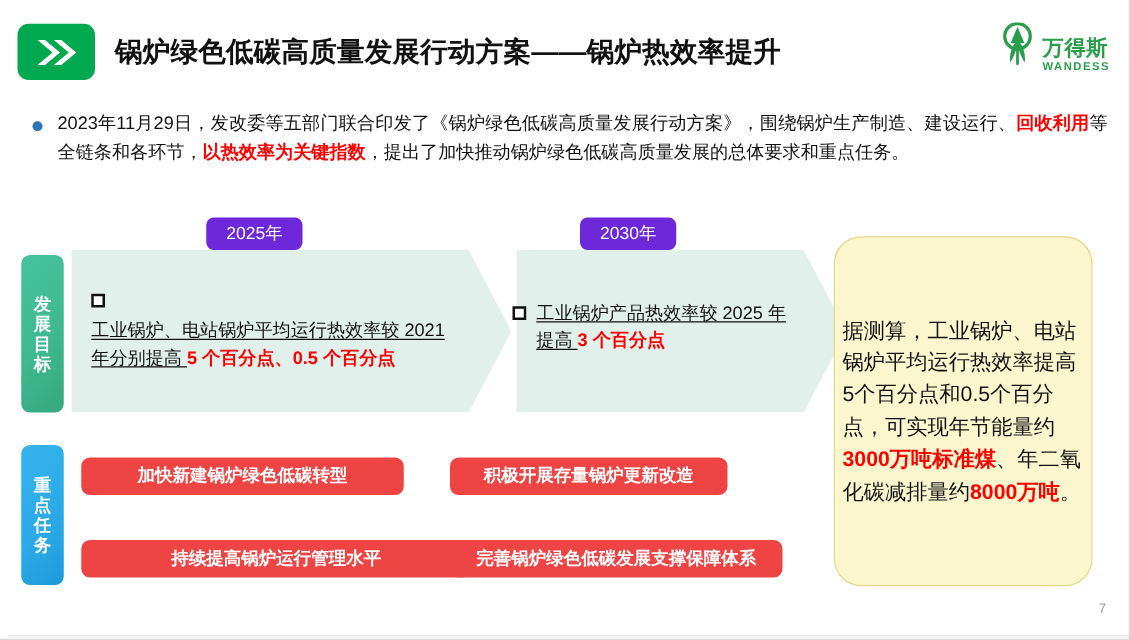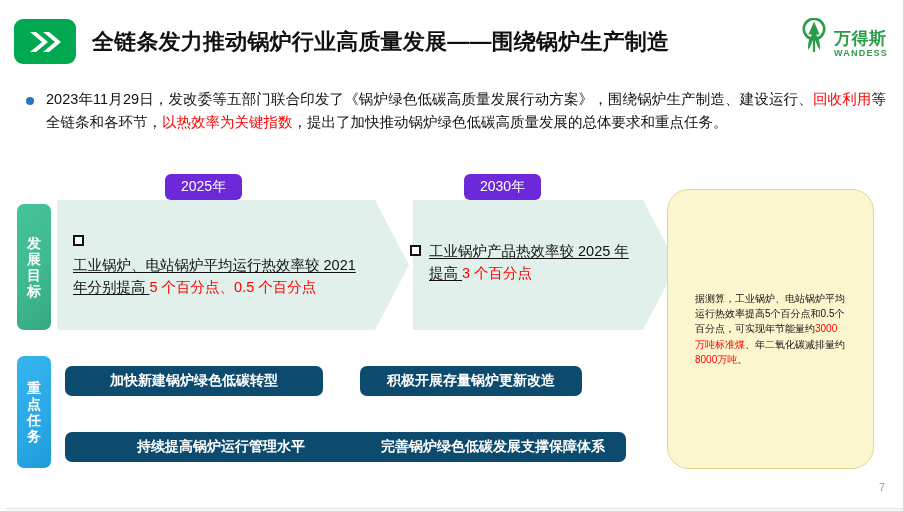--- a/index.html
+++ b/index.html
@@ -97,21 +97,21 @@
     border-radius: 50%;
     background: #2e74b5;
   }
   .bullet-text {
     margin-left: 20px;
     font-size: 14.5px;
     line-height: 1.62;
     color: #111111;
     text-align: justify;
   }
-  .red { color: #ff0000; }
+  .red { color: #ff0000; font-weight: bold; }
 
   
   .vlabel {
     position: absolute;
     width: 34px;
     border-radius: 7px;
     display: flex;
     align-items: center;
     justify-content: center;
     color: #ffffff;
@@ -188,21 +188,21 @@
     background: #ffffff;
   }
   .chev-body { flex: 1 1 auto; }
   .uline { text-decoration: underline; text-underline-offset: 2px; }
 
   
   .pill {
     position: absolute;
     height: 30px;
     border-radius: 7px;
-    background: #0c4a6e;
+    background: #ef4444;
     color: #ffffff;
     font-size: 14px;
     font-weight: bold;
     display: flex;
     align-items: center;
     justify-content: center;
     box-sizing: border-box;
     padding: 0 10px;
   }
   .pill-1 { left: 65px;  top: 366px; width: 258px; }
@@ -216,22 +216,22 @@
     left: 667px; top: 189px;
     width: 207px; height: 280px;
     background: #fcf6cf;
     border: 1px solid #e3d88a;
     border-radius: 22px;
     box-sizing: border-box;
     display: flex;
     align-items: center;
   }
   .note-text {
-    padding: 0 27px;
-    font-size: 10px;
+    padding: 0 6px;
+    font-size: 17px;
     line-height: 1.52;
     color: #111111;
   }
 
   
   .page-num {
     position: absolute;
     right: 18px; bottom: 18px;
     font-size: 11px;
     color: #9aa0a6;
@@ -244,21 +244,21 @@
 
   <div class="header">
 
     <div class="chev-badge">
       <svg width="34" height="24" viewBox="0 0 34 24" aria-hidden="true">
         <path d="M2 2 L14 12 L2 22 L8 22 L20 12 L8 2 Z" fill="#ffffff"></path>
         <path d="M15 2 L27 12 L15 22 L21 22 L33 12 L21 2 Z" fill="#ffffff"></path>
       </svg>
     </div>
 
-    <div class="slide-title">全链条发力推动锅炉行业高质量发展——围绕锅炉生产制造</div>
+    <div class="slide-title">锅炉绿色低碳高质量发展行动方案——锅炉热效率提升</div>
 
     <div class="logo">
       <span>
         <svg class="logo-mark" width="30" height="34" viewBox="0 0 30 34" aria-hidden="true">
           <circle cx="15" cy="11" r="10.2" fill="none" stroke="#2a9d4b" stroke-width="2.6"></circle>
           <path d="M15 3.5 L9.4 16.5 L20.6 16.5 Z" fill="#2a9d4b"></path>
           <path d="M15 14 C10 19 8.4 26 9.2 32 C12 28 14 22.5 15 17 Z" fill="#2a9d4b"></path>
           <path d="M15 14 C20 19 21.6 26 20.8 32 C18 28 16 22.5 15 17 Z" fill="#2a9d4b"></path>
           <path d="M15 16 L15 33" stroke="#2a9d4b" stroke-width="2.2" stroke-linecap="round"></path>
         </svg>

